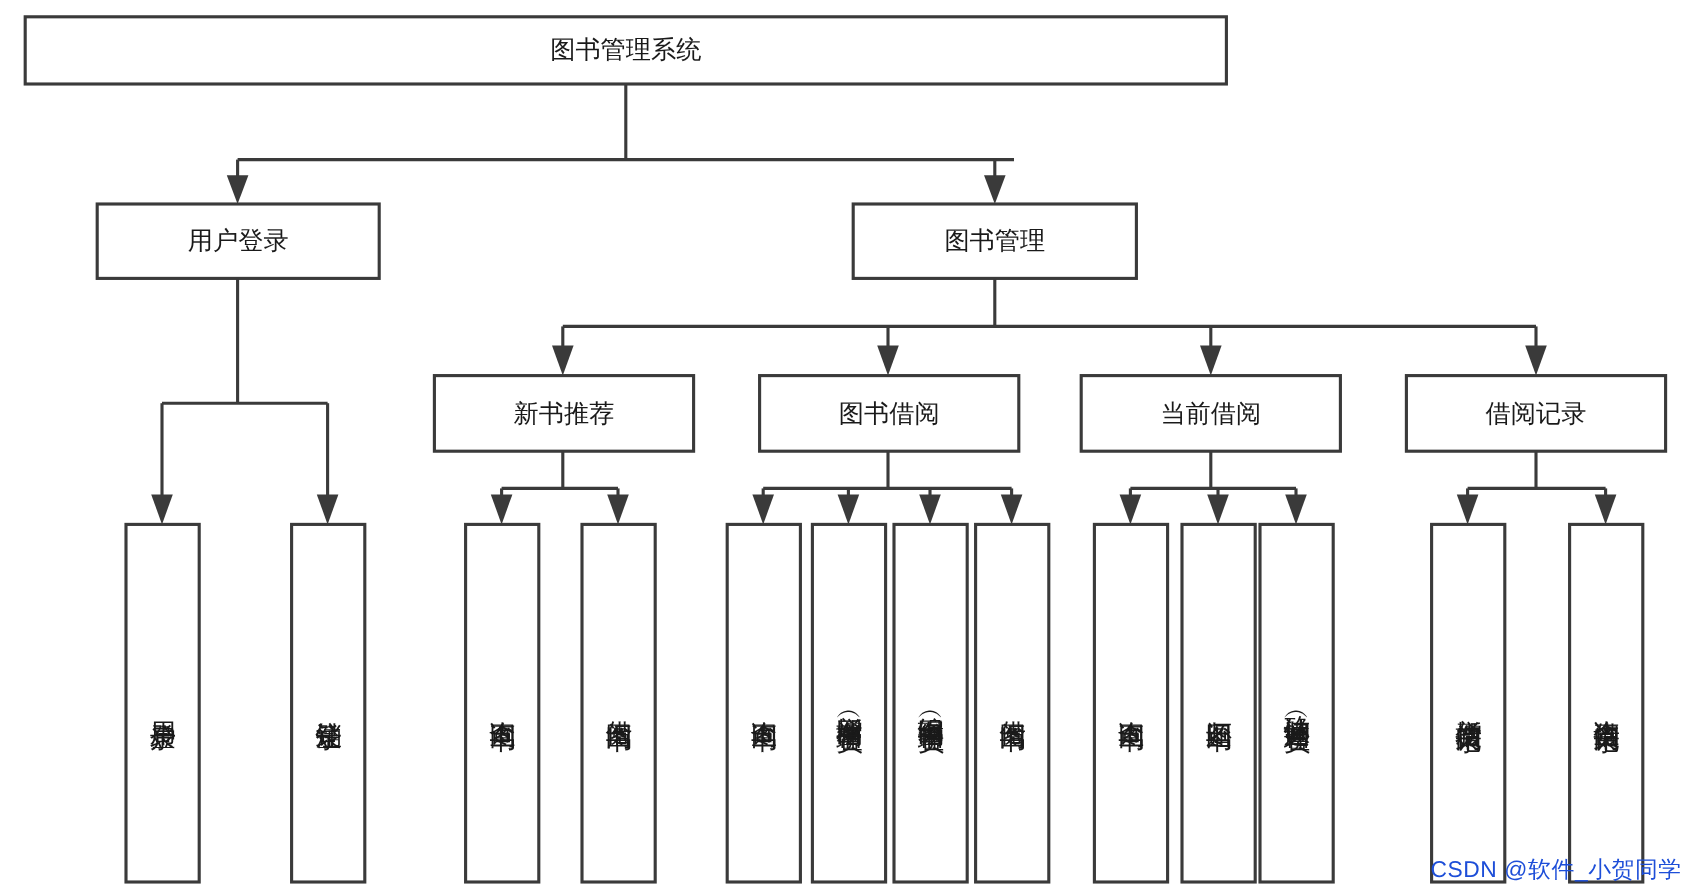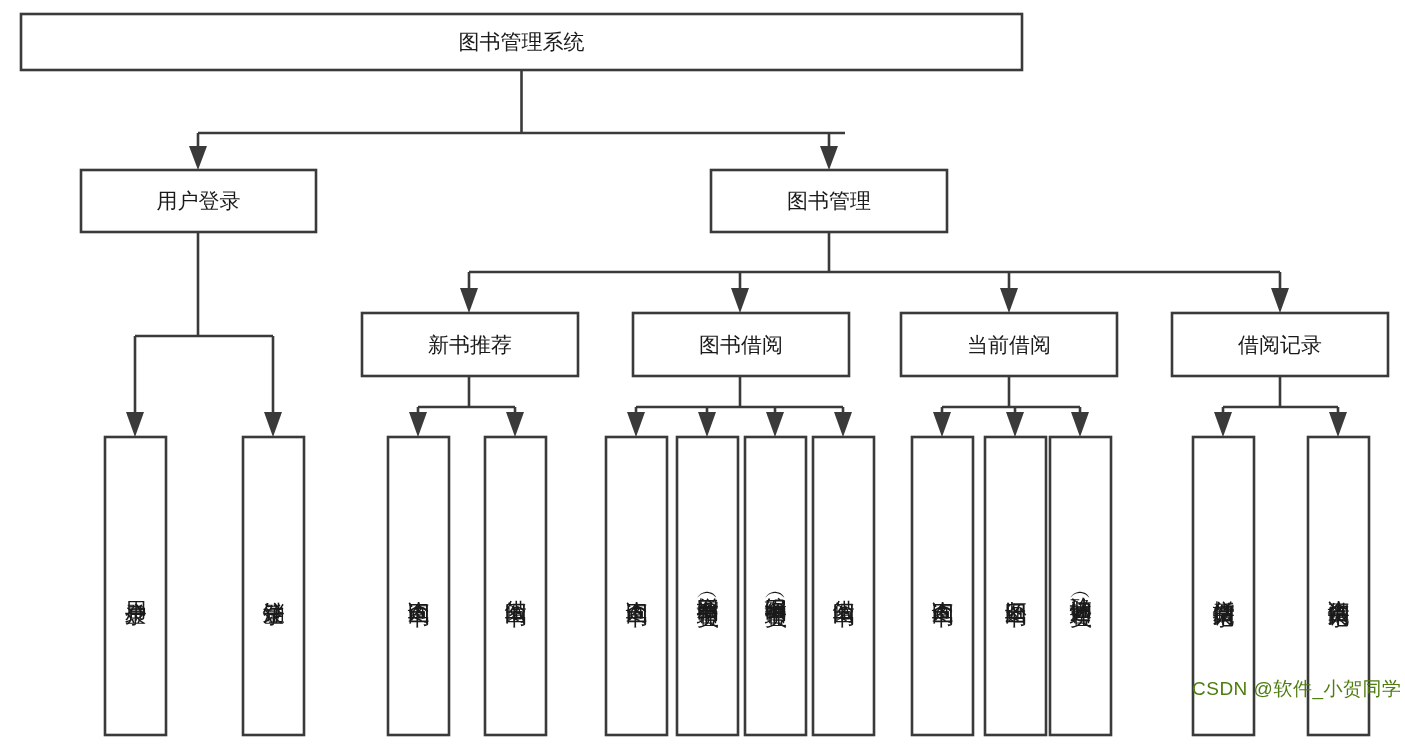--- a/index.html
+++ b/index.html
@@ -60,24 +60,24 @@
     display: flex;
     align-items: center;
     justify-content: center;
     text-align: center;
     pointer-events: none;
     white-space: nowrap;
   }
   .watermark {
     position: absolute;
     left: 1192px;
-    top: 676px;
+    top: 712px;
     font-family: "Liberation Sans", "DejaVu Sans", sans-serif;
     font-size: 19px;
-    color: #4d7c0f;
+    color: #1d4ed8;
     white-space: nowrap;
     letter-spacing: 0.5px;
   }
 </style>
 </head>
 <body>
 
 <div id="diagram-root">
 
   <svg class="diagram-svg" viewBox="0 0 1405 747">

